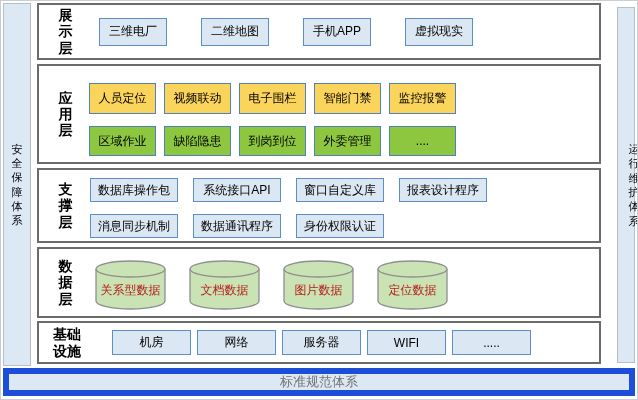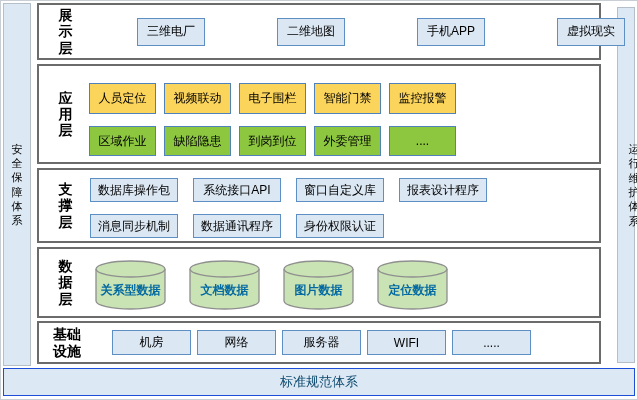--- a/index.html
+++ b/index.html
@@ -15,23 +15,23 @@
   }
   .sidebar-left  { left:2px;  top:2px; width:28px; height:363px; }
   .sidebar-right { right:2px; top:6px; width:16px; height:356px;padding-left:16px; }
   .vtext {
     width:14px; font-size:11px; color:#000; text-align:center;
     word-break:break-all; line-height:1.3;
   }
   
   .bottom-bar {
     position:absolute; left:2px; bottom:3px; width:632px; height:28px;
-    background:#dce8f4; border:1px solid #1d4ed8;
+    background:#dce8f4; border:6px solid #1d4ed8;
     display:flex; align-items:center; justify-content:center;
-    font-size:13px; color:#0c4a6e;
+    font-size:13px; color:#737373;
   }
   
   .panel {
     position:absolute; left:36px; width:564px; background:#fff;
     border:2px solid #6b6b6b; display:flex;
   }
   .p1 { top:2px;   height:57px; }
   .p2 { top:63px;  height:100px; }
   .p3 { top:167px; height:75px; }
   .p4 { top:246px; height:71px; }
@@ -50,35 +50,35 @@
   .hrow { display:flex; align-items:center; }
   .box {
     display:flex; align-items:center; justify-content:center;
     font-size:12px; color:#000; flex:none;
   }
   .blue   { background:#dbe7f3; border:1px solid #5d8ec4; }
   .yellow { background:#fbd45c; border:1px solid #4f81bd; }
   .green  { background:#8dc73f; border:1px solid #4f81bd; }
   
   .r1 { height:100%; padding-left:10px; gap:34px; }
-  .r1 .box { width:68px; height:28px;margin-left:38px; }
+  .r1 .box { width:68px; height:28px; }
   .c2 { display:flex; flex-direction:column; padding-top:17px; gap:12px; }
   .r2a { gap:8px; } .r2a .box { width:67px; height:31px; }
   .r2b { gap:8px; } .r2b .box { width:67px; height:30px; }
   .c3 { display:flex; flex-direction:column; padding-top:8px; gap:12px; padding-left:1px; }
   .r3 { gap:15px; } .r3 .box { width:88px; height:24px; }
   .r4 { height:100%; padding-left:6px; gap:23px; padding-top:4px; }
   .r5 { height:100%; padding-left:23px; gap:6px; }
   .r5 .box { width:79px; height:25px; }
   
   .cyl { position:relative; width:71px; height:50px; flex:none; }
   .cyl svg { position:absolute; left:0; top:0; }
   .cyl-label {
     position:absolute; left:0; top:22px; width:100%; text-align:center;
-    font-size:12px; color:#0369a1;font-weight:bold;
+    font-size:12px; color:#b91c1c;
   }
 </style>
 </head>
 <body>
 
 <div class="canvas">
 
   <div class="sidebar sidebar-left">
     <div class="vtext">安全保障体系</div>
   </div>

